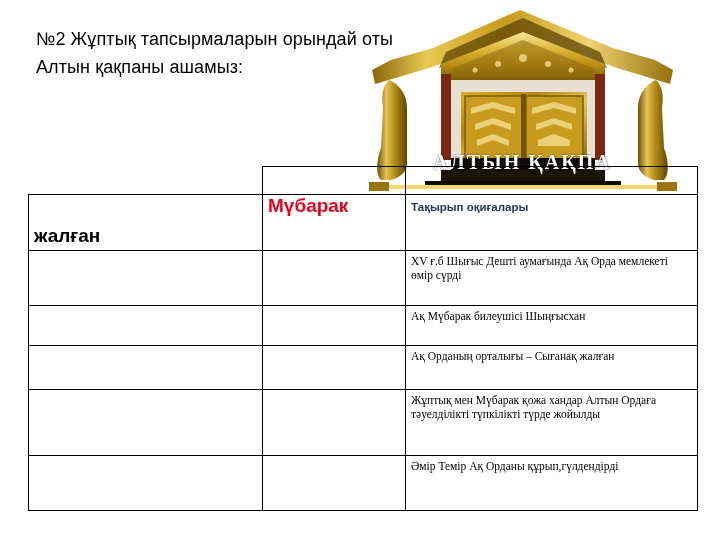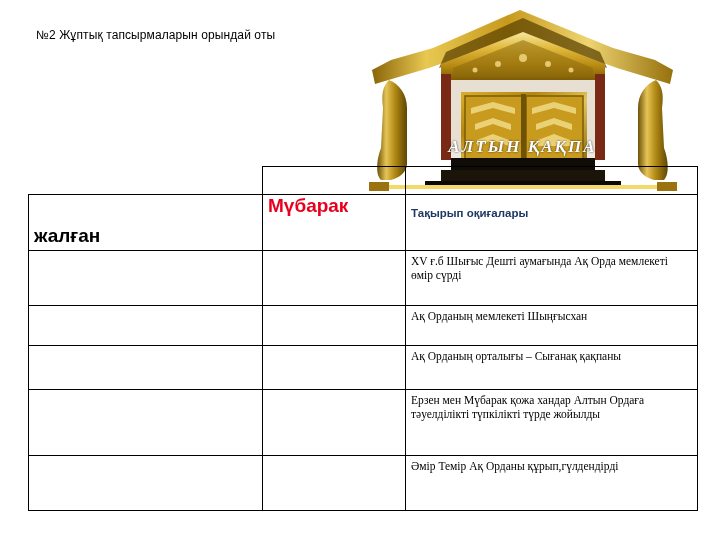--- a/index.html
+++ b/index.html
@@ -22,21 +22,21 @@
     height: 540px;
     background: #ffffff;
   }
 
   
   .heading {
     position: absolute;
     left: 36px;
     top: 26px;
     width: 340px;
-    font-size: 12px;
+    font-size: 18px;
     line-height: 1.55;
     color: #000000;
     font-family: "Liberation Sans", sans-serif;
     letter-spacing: 0.1px;
     z-index: 5;
   }
   .heading .line { display: block; white-space: nowrap; }
 
   
   .gate-pic {
@@ -45,27 +45,26 @@
     top: 8px;
     width: 335px;
     height: 185px;
     z-index: 3;
   }
   .gate-pic svg { display: block; width: 100%; height: 100%; }
 
   .gate-caption {
     position: absolute;
     left: 0;
-    top: 129px;
+    top: 143px;
     width: 335px;
     text-align: center;
     font-family: "Liberation Serif", serif;
-    font-style: italic;
     font-weight: bold;
-    font-size: 17px;
+    font-size: 20px;
     letter-spacing: 2px;
     color: #ffffff;
     text-shadow: 0 0 2px rgba(0,0,0,0.8);
     z-index: 4;
     pointer-events: none;
   }
 
   
   .tbl-wrap {
     position: absolute;
@@ -112,21 +111,21 @@
     font-weight: bold;
     color: #e8001c;
     line-height: 1.05;
     font-family: "Liberation Sans", sans-serif;
   }
   .th-topic {
     font-size: 11.5px;
     font-weight: bold;
     color: #1f3864;
     line-height: 1.15;
-    padding-top: 11px;
+    padding-top: 5px;
     font-family: "Liberation Sans", sans-serif;
   }
 
   
   .cell-text {
     font-size: 11.5px;
     color: #000000;
     line-height: 1.25;
     font-family: Liberation Serif, serif;
   }
@@ -138,20 +137,21 @@
 
   .empty-cell { }
 </style>
 </head>
 <body>
 
 <div class="slide">
 
   <div class="heading">
     <span class="line">№2 Жұптық  тапсырмаларын орындай оты</span>
+    <span class="line">Алтын қақпаны ашамыз:</span>
   </div>
 
   <div class="gate-pic">
     <svg viewBox="0 0 335 185" xmlns="http://www.w3.org/2000/svg">
       <defs>
         <linearGradient id="goldA" x1="0" y1="0" x2="0" y2="1">
           <stop offset="0%" stop-color="#f7e7a0"></stop>
           <stop offset="35%" stop-color="#e0b83a"></stop>
           <stop offset="70%" stop-color="#b88a12"></stop>
           <stop offset="100%" stop-color="#7d5c06"></stop>
@@ -257,37 +257,37 @@
           <td class="empty-cell"></td>
           <td>
             <div class="cell-text">XV ғ.б Шығыс  Дешті аумағында  Ақ Орда мемлекеті  өмір  сүрді</div>
           </td>
         </tr>
 
         <tr class="r2">
           <td class="empty-cell"></td>
           <td class="empty-cell"></td>
           <td>
-            <div class="cell-text">Ақ Орданың мемлекеті Шыңғысхан</div>
+            <div class="cell-text">Ақ Мүбарак билеушісі Шыңғысхан</div>
           </td>
         </tr>
 
         <tr class="r3">
           <td class="empty-cell"></td>
           <td class="empty-cell"></td>
           <td>
-            <div class="cell-text">Ақ Орданың орталығы – Сығанақ қақпаны</div>
+            <div class="cell-text">Ақ Орданың орталығы – Сығанақ жалған</div>
           </td>
         </tr>
 
         <tr class="r4">
           <td class="empty-cell"></td>
           <td class="empty-cell"></td>
           <td>
-            <div class="cell-text">Ерзен мен Мүбарак қожа хандар Алтын Ордаға тәуелділікті түпкілікті түрде жойылды</div>
+            <div class="cell-text">Жұптық мен Мүбарак қожа хандар Алтын Ордаға тәуелділікті түпкілікті түрде жойылды</div>
           </td>
         </tr>
 
         <tr class="r5">
           <td class="empty-cell"></td>
           <td class="empty-cell"></td>
           <td>
             <div class="cell-text">Әмір Темір Ақ Орданы құрып,гүлдендірді</div>
           </td>
         </tr>

